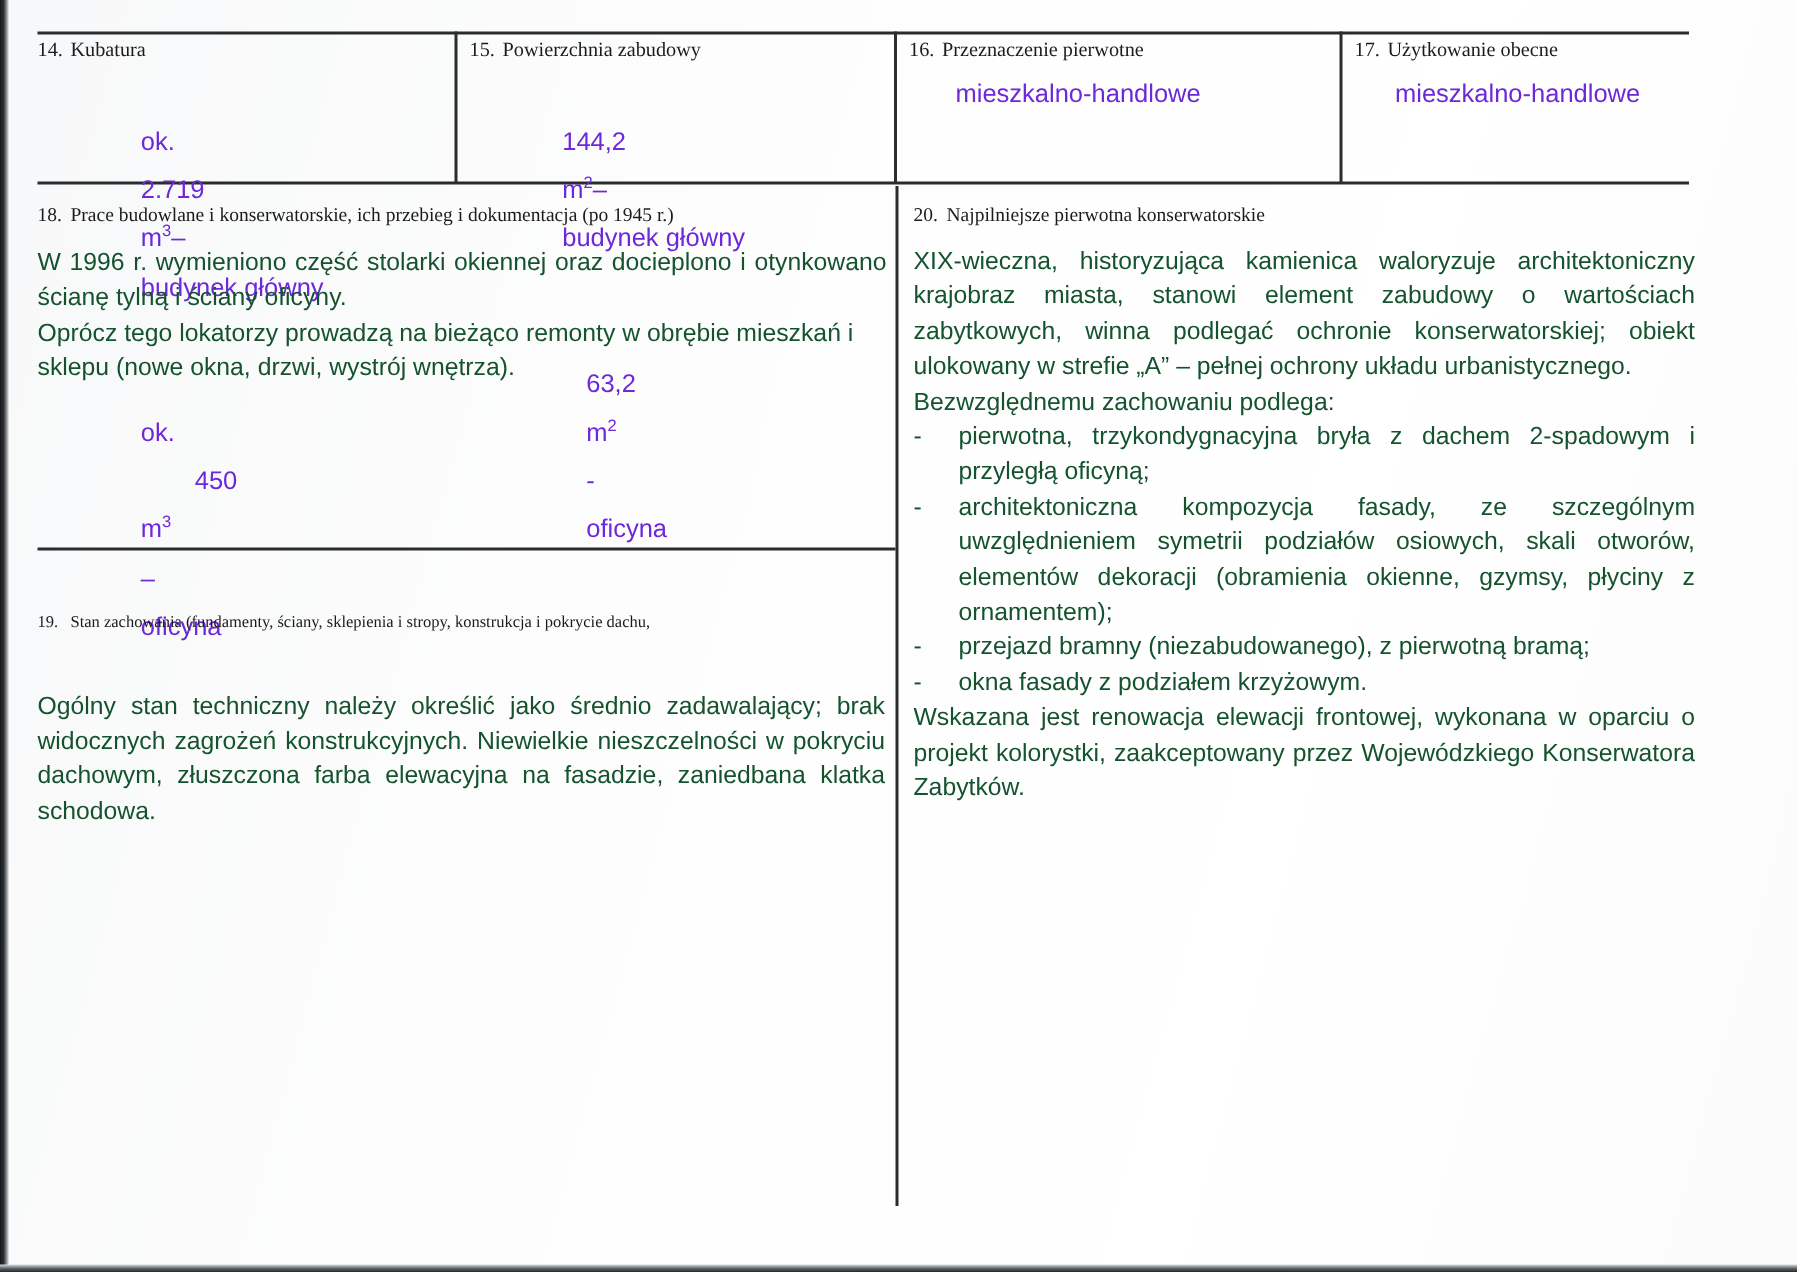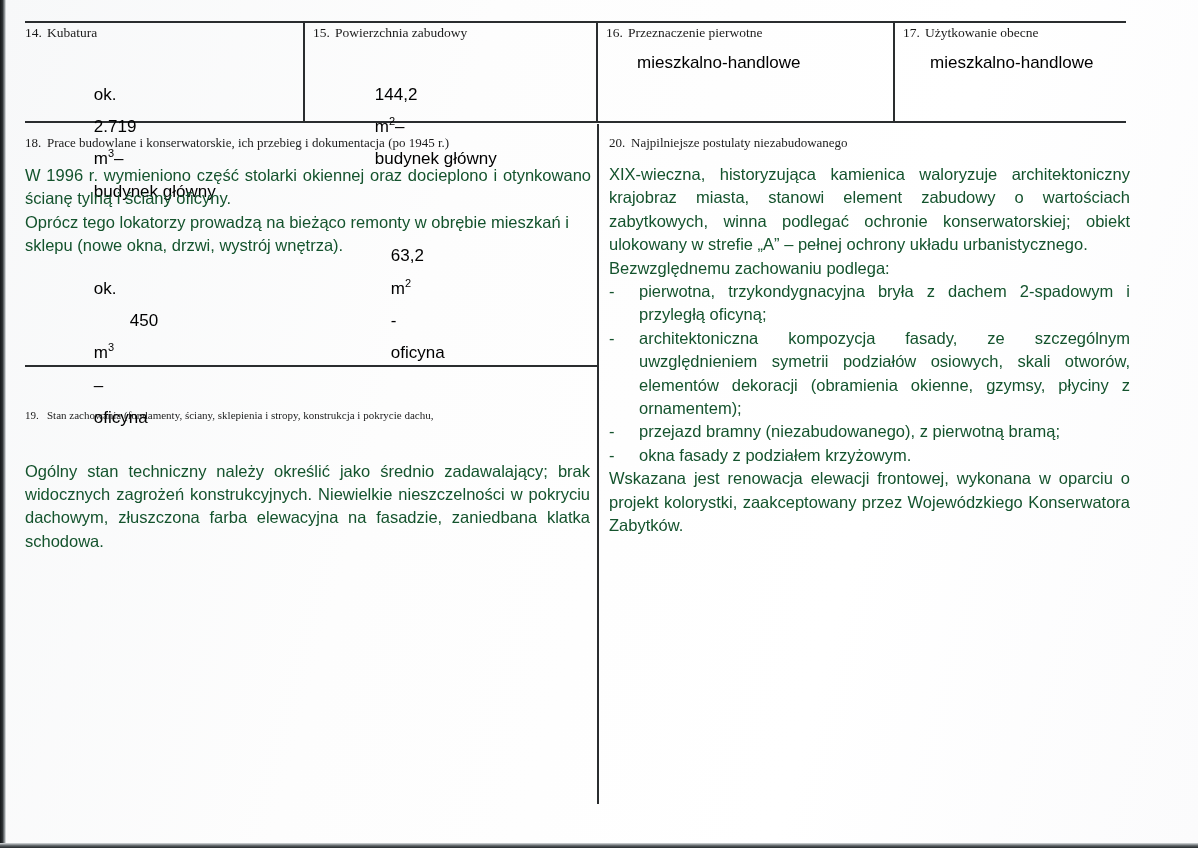--- a/index.html
+++ b/index.html
@@ -75,21 +75,21 @@
   .field-head.wrap { white-space: normal; }
   .field-head .cont {
     display: block;
     padding-left: 24px;
   }
 
   .value {
     font-family: "Liberation Sans", sans-serif;
     font-size: 17px;
     line-height: 1.9;
-    color: #000000;
+    color: #6d28d9;
   }
   .value sup {
     font-size: 11px;
     vertical-align: super;
     line-height: 0;
   }
 
   .val-line { white-space: pre; }
 
   
@@ -204,21 +204,21 @@
     <div class="field-head wrap" style="font-size:11px; line-height:1.5;margin-top:29px;">
       <span class="num">19.</span><span>Stan zachowania (fundamenty, ściany, sklepienia i stropy, konstrukcja i pokrycie dachu,</span>
     </div>
     <div class="prose" style="margin-top:36px; width:565px;">
       <p>Ogólny stan techniczny należy określić jako średnio zadawalający; brak widocznych zagrożeń konstrukcyjnych. Niewielkie nieszczelności w pokryciu dachowym, złuszczona farba elewacyjna na fasadzie, zaniedbana klatka schodowa.</p>
     </div>
   </div>
 
   <div class="cell" style="left:609px; top:134px; width:528px; height:370px;">
     <div class="field-head" style="font-size:13px;">
-      <span class="num">20.</span><span>Najpilniejsze postulaty niezabudowanego</span>
+      <span class="num">20.</span><span>Najpilniejsze pierwotna konserwatorskie</span>
     </div>
     <div class="prose" style="margin-top:10px; width:521px;">
       <p>XIX-wieczna, historyzująca kamienica waloryzuje architektoniczny krajobraz miasta, stanowi element zabudowy o wartościach zabytkowych, winna podlegać ochronie konserwatorskiej; obiekt ulokowany w strefie „A” – pełnej ochrony układu urbanistycznego.</p>
       <p class="nojust">Bezwzględnemu zachowaniu podlega:</p>
       <ul class="bullets">
         <li>
           <span class="dash">-</span>
           <span>pierwotna, trzykondygnacyjna bryła z dachem 2-spadowym i przyległą oficyną;</span>
         </li>
         <li>

